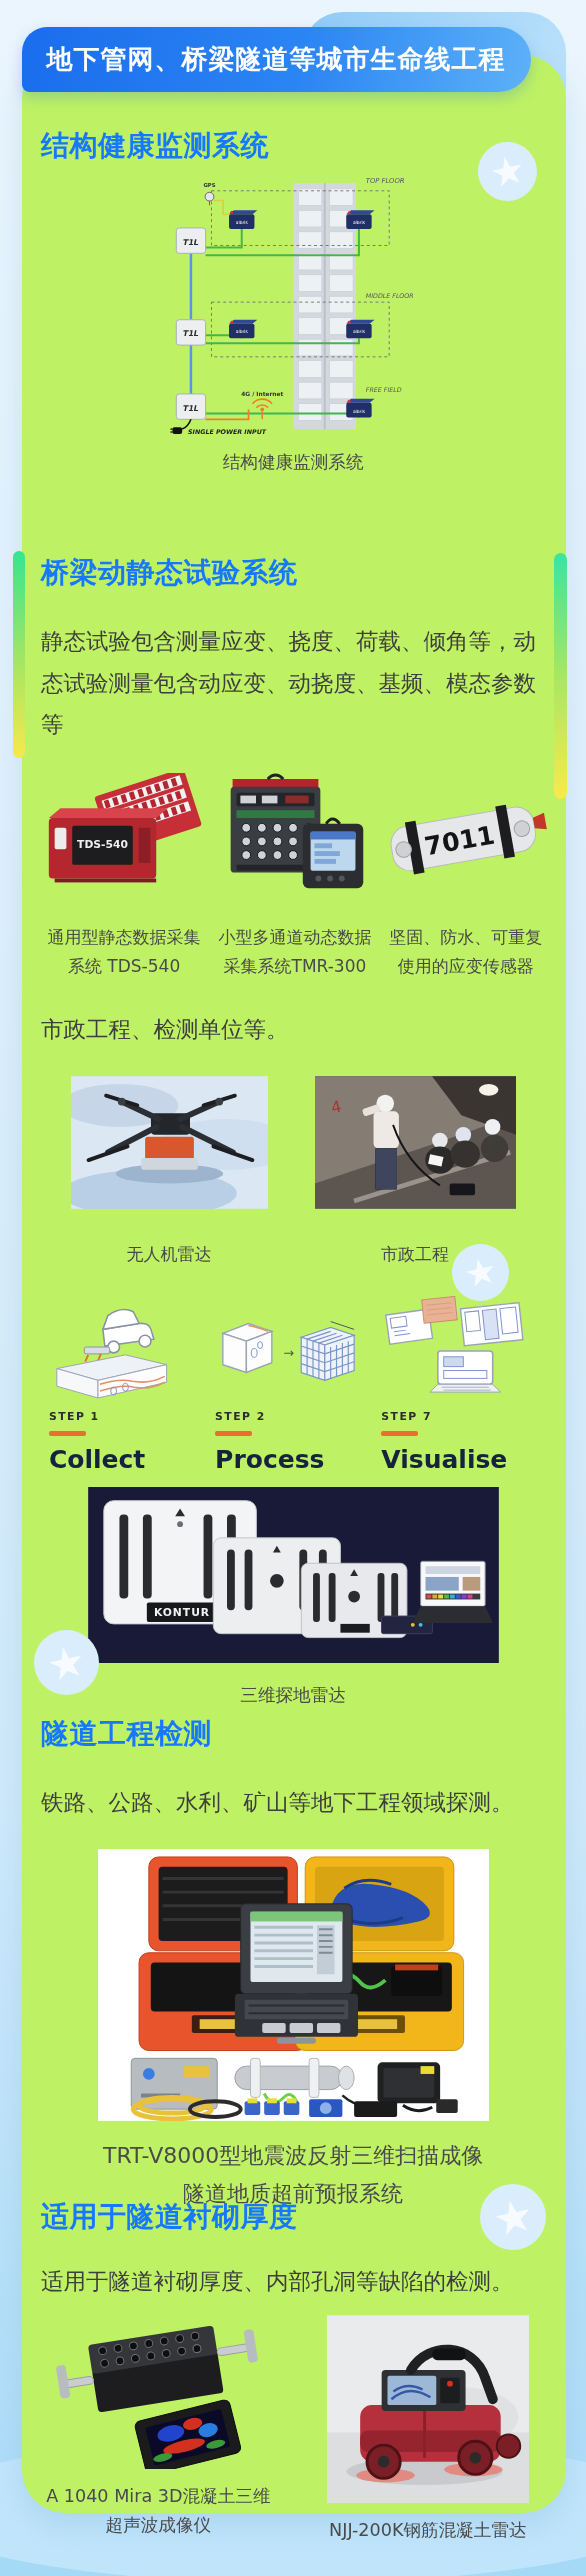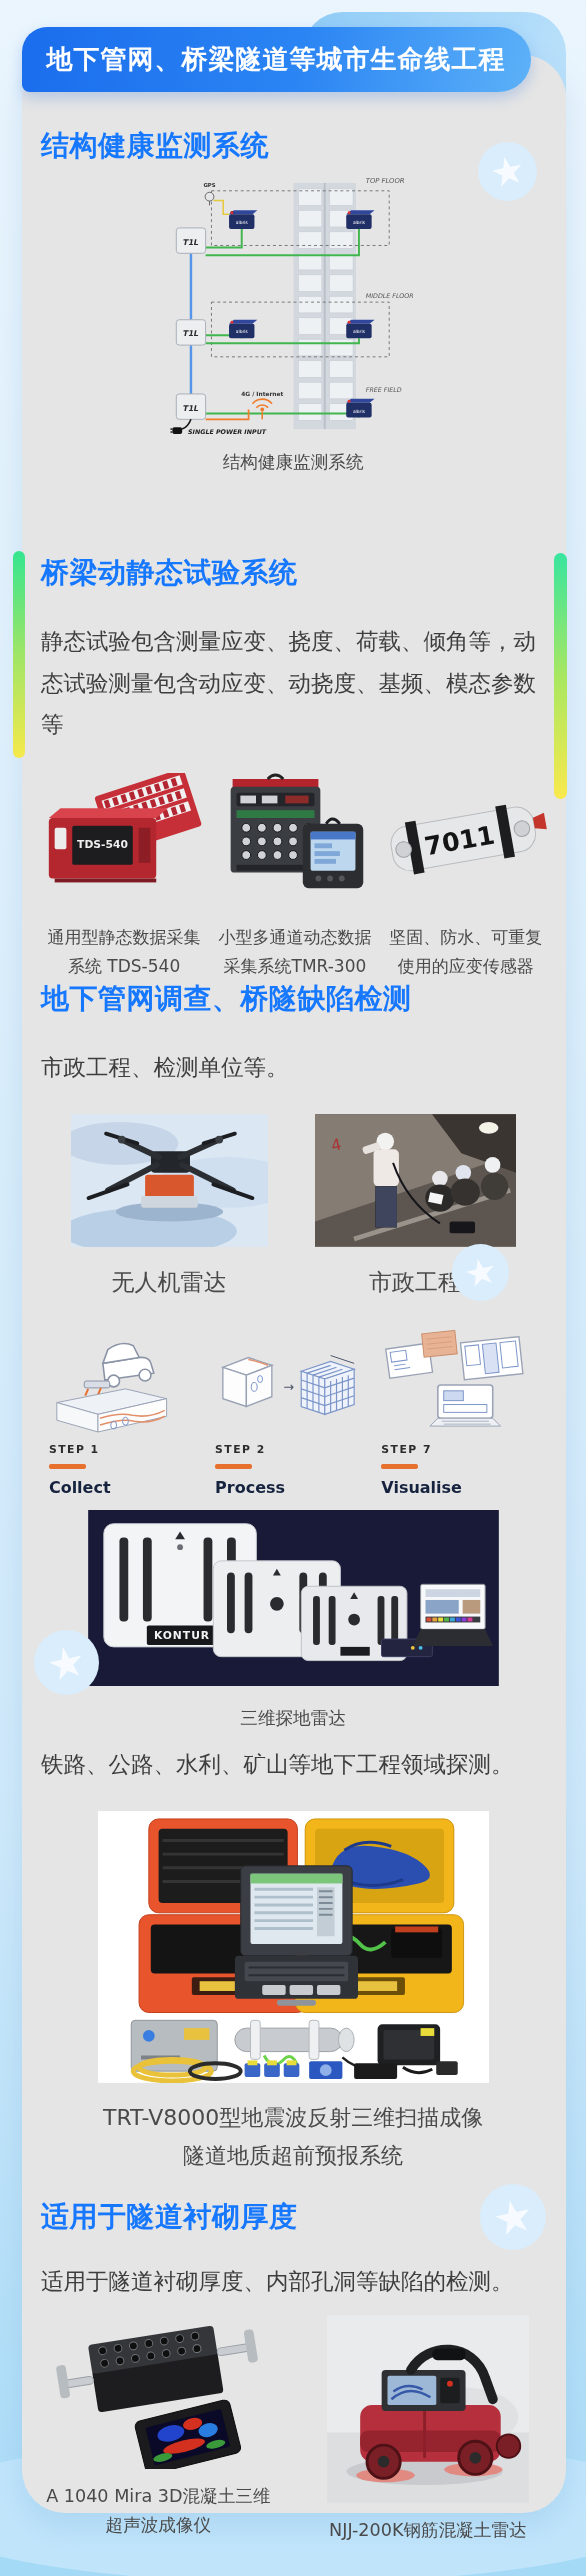--- a/index.html
+++ b/index.html
@@ -21,41 +21,41 @@
   
   .cloud{position:absolute;border-radius:50%;background:#d9edfc;z-index:4;display:flex;align-items:center;justify-content:center;}
   .cloud span{color:rgba(255,255,255,0.78);transform:rotate(-12deg);}
   
   .header-pill{position:absolute;left:21.5px;top:27px;width:509px;height:65px;z-index:5;
     border-radius:33px 43px 43px 9.8px;display:flex;align-items:center;justify-content:center;
     background:linear-gradient(100deg,#1a6ded 0%,#2b85f3 55%,#5db1f8 100%);
     box-shadow:0 5.9px 13.7px rgba(40,110,220,.25);}
   .header-pill h1{margin:0;color:#fff;font-size:26px;font-weight:700;letter-spacing:1px;}
   
-  .card{position:absolute;left:21.5px;top:55px;width:544px;height:2458px;background:#e5e5e5;
+  .card{position:absolute;left:21.5px;top:55px;width:544px;height:2458px;background:#bef264;
     border-radius:43px;z-index:2;box-shadow:0 13.7px 29px rgba(110,165,215,.22);}
   .section{position:absolute;left:19.6px;width:504px;}
   h2{margin:0;font-size:28px;font-weight:700;color:#1677ff;letter-spacing:0.5px;}
   p.body{margin:29px 0 0 0;font-size:22.5px;color:#3e3e3e;line-height:1.85;}
   figure{margin:0;}
   figcaption{font-size:17px;color:#4a4a4a;text-align:center;line-height:1.7;}
   
   .prod-row{display:flex;gap:9.8px;margin-top:27px;}
   .prod{flex:1;display:flex;flex-direction:column;align-items:center;}
   .prod figcaption{margin-top:21.5px;}
   
   .photo-row{display:flex;justify-content:center;gap:47px;margin-top:25.4px;}
   .photo-col{display:flex;flex-direction:column;align-items:center;}
-  .photo-col figcaption{margin-top:16px;font-size:23px;}
+  .photo-col figcaption{margin-top:31px;font-size:17px;}
   .steps-row{display:flex;justify-content:space-between;margin-top:25.4px;padding:0 7.8px;}
   .step-col{width:156px;}
   .step-icon{height:106px;display:flex;align-items:flex-end;justify-content:flex-start;}
   .step-label{font-size:10.8px;font-weight:700;color:#2d2d2d;letter-spacing:1.5px;margin-top:9.8px;}
   .step-bar{width:37px;height:4.9px;background:#e8702f;border-radius:2px;margin:7.8px 0 8.8px 0;}
-  .step-name{font-size:16px;font-weight:700;color:#16233f;}
+  .step-name{font-size:25px;font-weight:700;color:#16233f;}
   .gpr-fig{margin-top:13.7px;display:flex;flex-direction:column;align-items:center;}
   .gpr-fig figcaption{margin-top:17.6px;font-size:17.6px;}
   
   .trt-fig{margin-top:25.4px;display:flex;flex-direction:column;align-items:center;}
   .trt-fig figcaption{margin-top:15.6px;max-width:391px;font-size:22px;line-height:1.75;}
   
   .lining-row{display:flex;justify-content:center;gap:35px;margin-top:11.7px;align-items:flex-start;}
   .lining-col{display:flex;flex-direction:column;align-items:center;width:235px;}
   .lining-col figcaption{margin-top:13.7px;font-size:17.6px;line-height:1.65;}
   svg text{font-family:"DejaVu Sans","Liberation Sans",sans-serif;}
@@ -327,21 +327,20 @@
             <text x="78" y="77" font-size="26" font-weight="bold" fill="#141414" text-anchor="middle">7011</text>
             <polygon points="156,58 168,55 168,72 156,69" fill="#c4362c"></polygon>
           </g>
         </svg>
         <figcaption>坚固、防水、可重复使用的应变传感器</figcaption>
       </figure>
     </div>
   </div>
 
   <div class="section" style="top:925px;">
-    <h2>地下管网调查、桥隧缺陷检测</h2>
     <p class="body">市政工程、检测单位等。</p>
     <div class="photo-row">
       <figure class="photo-col">
         <svg width="197" height="133" viewBox="0 0 202 136">
           <rect width="202" height="136" fill="#dbe7f2"></rect>
           <ellipse cx="50" cy="30" rx="60" ry="22" fill="#c6d6e8"></ellipse>
             <ellipse cx="160" cy="70" rx="70" ry="26" fill="#cfdff0"></ellipse>
           <ellipse cx="80" cy="120" rx="90" ry="24" fill="#b9cfe6"></ellipse>
           <ellipse cx="101" cy="100" rx="55" ry="10" fill="#9db4cf"></ellipse>
 
@@ -540,20 +539,21 @@
               <rect x="388" y="110" width="5" height="4" fill="#d93a9a"></rect>
           </g>
           <polygon points="332,139 414,139 406,122 340,122" fill="#2c2d33"></polygon>
         </g>
       </svg>
       <figcaption>三维探地雷达</figcaption>
     </figure>
   </div>
 
   <div class="section" style="top:1660px;">
+    <h2>隧道工程检测</h2>
     <p class="body">铁路、公路、水利、矿山等地下工程领域探测。</p>
     <figure class="trt-fig">
       <svg width="391" height="272" viewBox="0 0 400 278">
         <rect width="400" height="278" fill="#ffffff"></rect>
 
         <rect x="52" y="8" width="152" height="96" rx="10" fill="#e8542c" stroke="#c23f1d"></rect>
         <rect x="62" y="18" width="132" height="76" rx="4" fill="#1c1c1c"></rect>
         <path d="M66,30 h124 M66,44 h124 M66,58 h124 M66,72 h124" stroke="#343434" stroke-width="3"></path>
 
         <rect x="212" y="8" width="152" height="96" rx="10" fill="#f2b51a" stroke="#cf971010"></rect>

